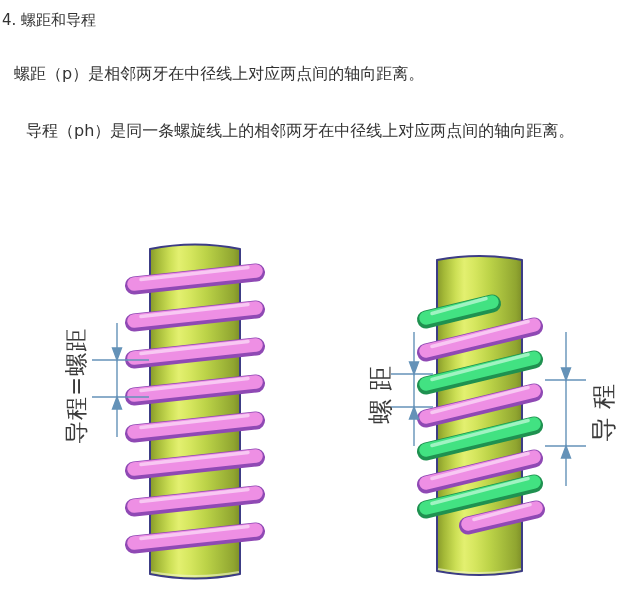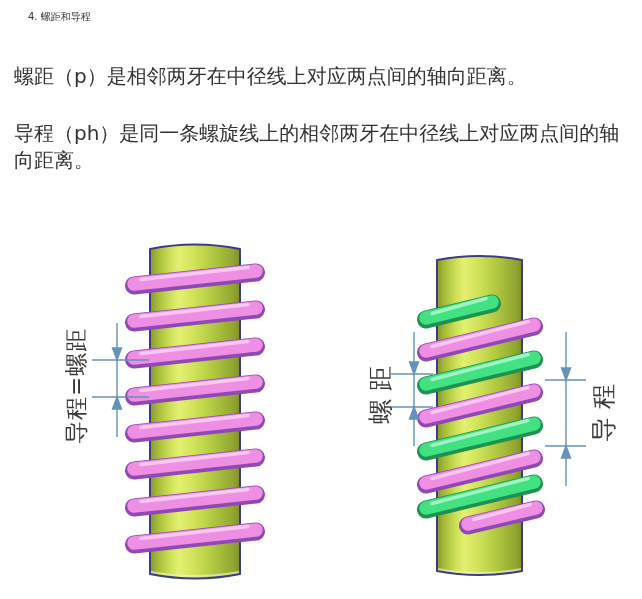--- a/index.html
+++ b/index.html
@@ -5,29 +5,29 @@
   html,body{margin:0;padding:0;background:#fff;}
   .page{
     position:relative;
     width:642px;height:599px;
     background:#ffffff;
     overflow:hidden;
     font-family:"DejaVu Sans","Liberation Sans",sans-serif;
     color:#333333;
   }
   .title{
-    position:absolute;left:28px;top:11px;
-    font-size:10px;line-height:1.2;color:#333;
+    position:absolute;left:2px;top:11px;
+    font-size:15px;line-height:1.2;color:#333;
   }
   .para{
     position:absolute;left:14px;right:10px;
-    font-size:20px;line-height:1.35;color:#333;
+    font-size:16px;line-height:1.35;color:#333;
   }
   .p1{top:63px;}
-  .p2{top:120px;}
+  .p2{top:120px;margin-left:12px;}
   .p3{top:178px;}
   .figure-svg{position:absolute;left:0;top:0;}
   .dim-label{
     font-family:"DejaVu Sans","Liberation Sans",sans-serif;
     fill:#3a3a3a;
   }
 </style>
 </head>
 <body>
 

